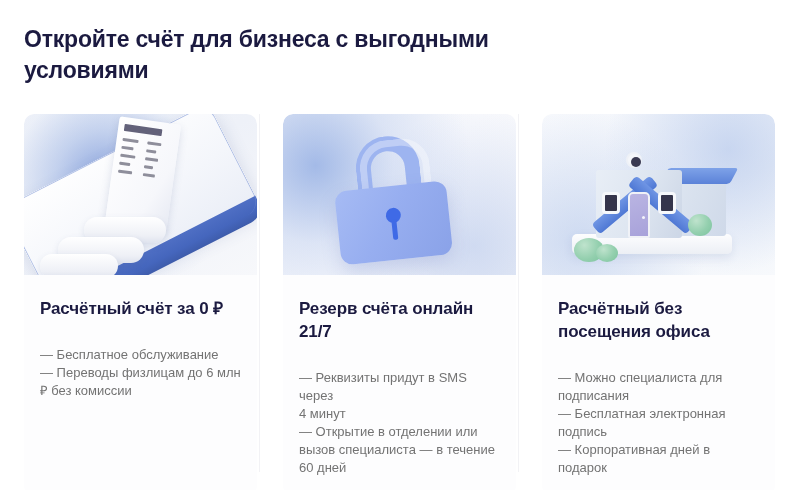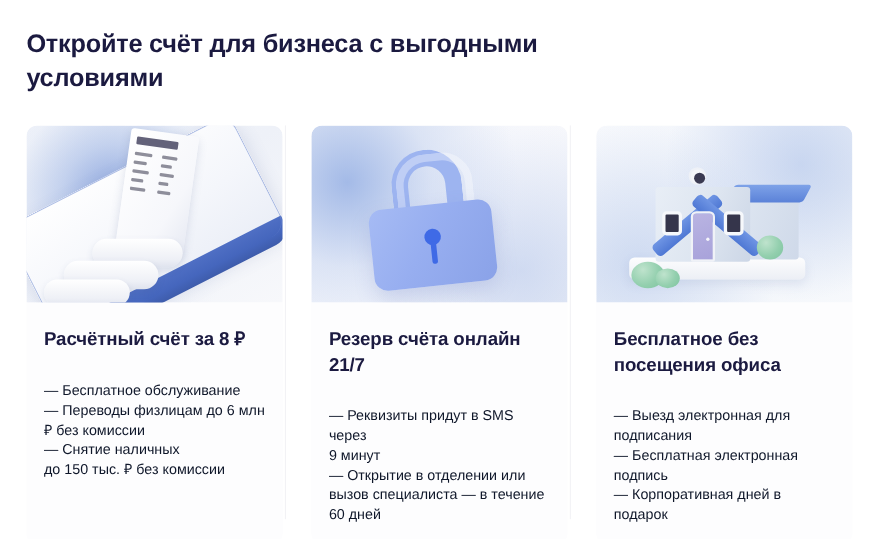--- a/index.html
+++ b/index.html
@@ -63,21 +63,21 @@
     color: #1b1a40;
     margin-bottom: 26px;
     letter-spacing: -0.1px;
   }
   .card-list {
     list-style: none;
   }
   .card-list li {
     font-size: 13px;
     line-height: 18px;
-    color: #0f172a;
+    color: #737373;
     white-space: pre-line;
   }
 
   
   .media1 {
     background:
       radial-gradient(circle at 34% 40%, rgba(110,142,214,0.75) 0%, rgba(140,168,224,0.45) 26%, rgba(214,224,243,0.25) 50%, rgba(247,248,252,0) 72%),
       linear-gradient(150deg, #f3f5fa 0%, #eef1f8 45%, #f7f8fb 100%);
   }
   .phone {
@@ -343,45 +343,43 @@
                 <i></i>
               </div>
           </div>
         </div>
         <div class="curl curl1"></div>
         <div class="curl curl2"></div>
         <div class="curl curl3"></div>
       </div>
       <div class="card-body">
         <div class="card-title">Расчётный счёт
-за 8 ₽</div>
+за 0 ₽</div>
         <ul class="card-list">
           <li>— Бесплатное обслуживание</li>
           <li>— Переводы физлицам до 6 млн
 ₽ без комиссии</li>
-          <li>— Снятие наличных
-до 150 тыс. ₽ без комиссии</li>
         </ul>
       </div>
     </div>
 
     <div class="card">
       <div class="card-media media2">
         <div class="lock">
           <div class="lock-shackle"></div>
           <div class="lock-body"></div>
           <div class="lock-key"></div>
         </div>
       </div>
       <div class="card-body">
         <div class="card-title">Резерв счёта онлайн
 21/7</div>
         <ul class="card-list">
           <li>— Реквизиты придут в SMS через
-9 минут</li>
+4 минут</li>
           <li>— Открытие в отделении или
 вызов специалиста — в течение
 60 дней</li>
         </ul>
       </div>
     </div>
 
     <div class="card">
       <div class="card-media media3">
         <div class="house">
@@ -394,24 +392,24 @@
           <div class="attic"></div>
           <div class="win win-l"></div>
           <div class="win win-r"></div>
           <div class="door"></div>
           <div class="bush bush1"></div>
           <div class="bush bush2"></div>
           <div class="bush bush3"></div>
         </div>
       </div>
       <div class="card-body">
-        <div class="card-title">Бесплатное без
+        <div class="card-title">Расчётный без
 посещения офиса</div>
         <ul class="card-list">
-          <li>— Выезд электронная для
+          <li>— Можно специалиста для
 подписания</li>
           <li>— Бесплатная электронная
 подпись</li>
           <li>— Корпоративная дней в подарок</li>
         </ul>
       </div>
     </div>
 
   </div>
 </div>

